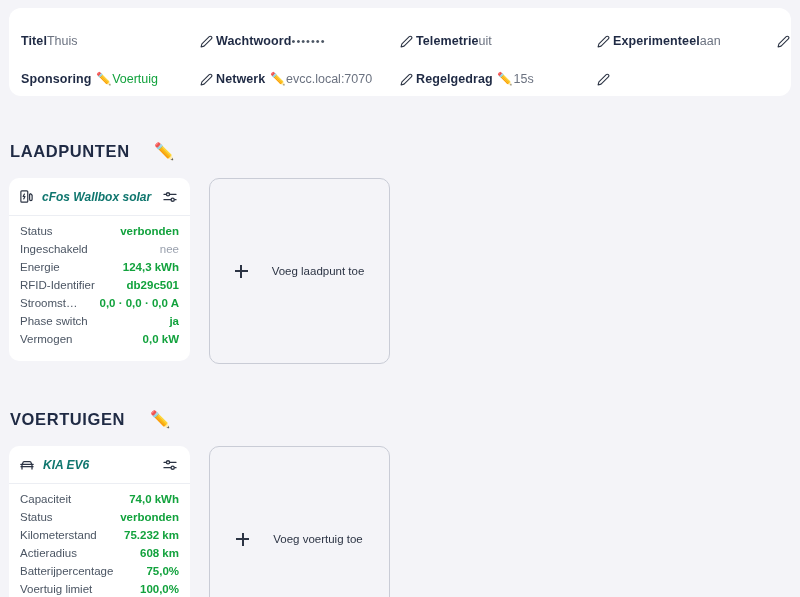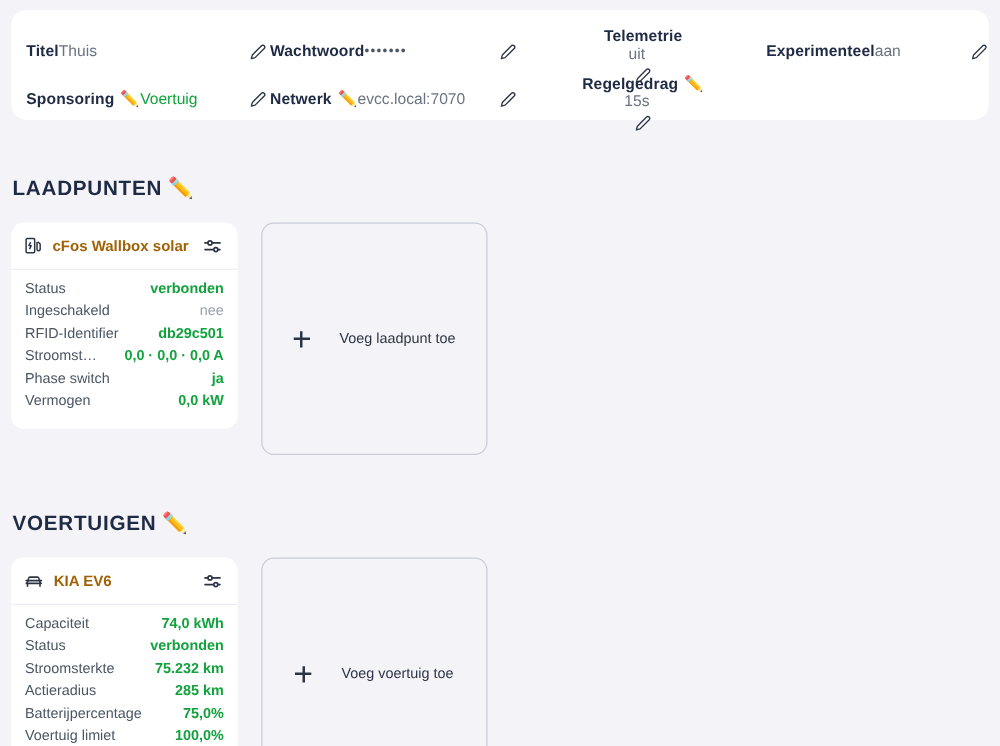--- a/index.html
+++ b/index.html
@@ -86,35 +86,36 @@
     justify-content: center;
     width: 20px;
     height: 20px;
     cursor: pointer;
     flex: 0 0 auto;
   }
 
   
   .col-a { width: 195px; }
   .col-b { width: 200px; }
-  .col-c { width: 197px; flex-direction: column; }
+  .col-c { width: 197px; }
   .col-d { width: 180px; }
 
   .setting .lab  { flex: 0 0 auto; }
   .setting .val  { flex: 1 1 auto; padding-right: 10px; }
 
   
   .section-title {
     display: flex;
     align-items: center;
     font-size: 16.5px;
     font-weight: bold;
     letter-spacing: .6px;
     color: #1f2a44;
     margin: 0 0 0 1px;
+    gap: 20px;
   }
 
   .laadpunten-title { margin-top: 46px; }
   .voertuigen-title { margin-top: 46px; }
 
   
   .card-grid {
     display: flex;
     gap: 19px;
     margin-top: 17px;
@@ -139,25 +140,26 @@
   .card-header .dev-icon {
     flex: 0 0 auto;
     display: inline-flex;
     align-items: center;
     margin-right: 8px;
   }
 
   .card-title {
     font-size: 12px;
     font-weight: bold;
-    color: #a16207;
+    color: #0f766e;
     flex: 1 1 auto;
     white-space: nowrap;
     overflow: hidden;
     text-overflow: ellipsis;
+    font-style: italic;
   }
 
   .card-settings-btn {
     flex: 0 0 auto;
     display: inline-flex;
     align-items: center;
     justify-content: center;
     width: 18px;
     height: 18px;
     cursor: pointer;
@@ -338,20 +340,24 @@
           </span>
         </div>
         <div class="card-body">
           <div class="prop-row">
             <span class="prop-key">Status</span>
             <span class="prop-val">verbonden</span>
           </div>
           <div class="prop-row">
             <span class="prop-key">Ingeschakeld</span>
             <span class="prop-val muted">nee</span>
+          </div>
+          <div class="prop-row">
+            <span class="prop-key">Energie</span>
+            <span class="prop-val">124,3 kWh</span>
           </div>
           <div class="prop-row">
             <span class="prop-key">RFID-Identifier</span>
             <span class="prop-val">db29c501</span>
           </div>
           <div class="prop-row">
             <span class="prop-key">Stroomsterkte L1,…</span>
             <span class="prop-val">0,0 · 0,0 · 0,0 A</span>
           </div>
           <div class="prop-row">
@@ -402,26 +408,26 @@
         <div class="card-body">
           <div class="prop-row">
             <span class="prop-key">Capaciteit</span>
             <span class="prop-val">74,0 kWh</span>
           </div>
           <div class="prop-row">
             <span class="prop-key">Status</span>
             <span class="prop-val">verbonden</span>
           </div>
           <div class="prop-row">
-            <span class="prop-key">Stroomsterkte</span>
+            <span class="prop-key">Kilometerstand</span>
             <span class="prop-val">75.232 km</span>
           </div>
           <div class="prop-row">
             <span class="prop-key">Actieradius</span>
-            <span class="prop-val">285 km</span>
+            <span class="prop-val">608 km</span>
           </div>
           <div class="prop-row">
             <span class="prop-key">Batterijpercentage</span>
             <span class="prop-val">75,0%</span>
           </div>
           <div class="prop-row">
             <span class="prop-key">Voertuig limiet</span>
             <span class="prop-val">100,0%</span>
           </div>
         </div>

